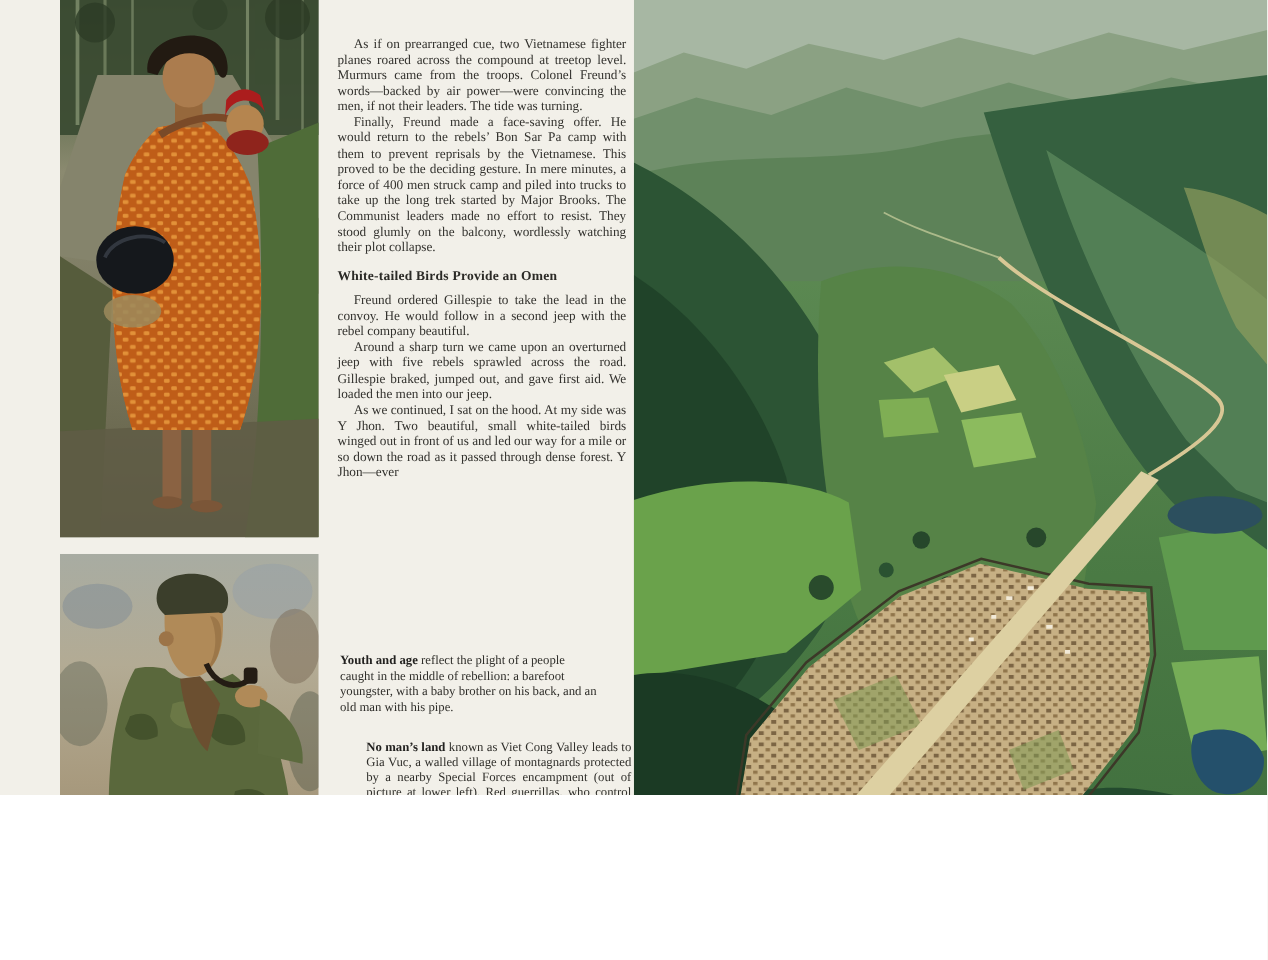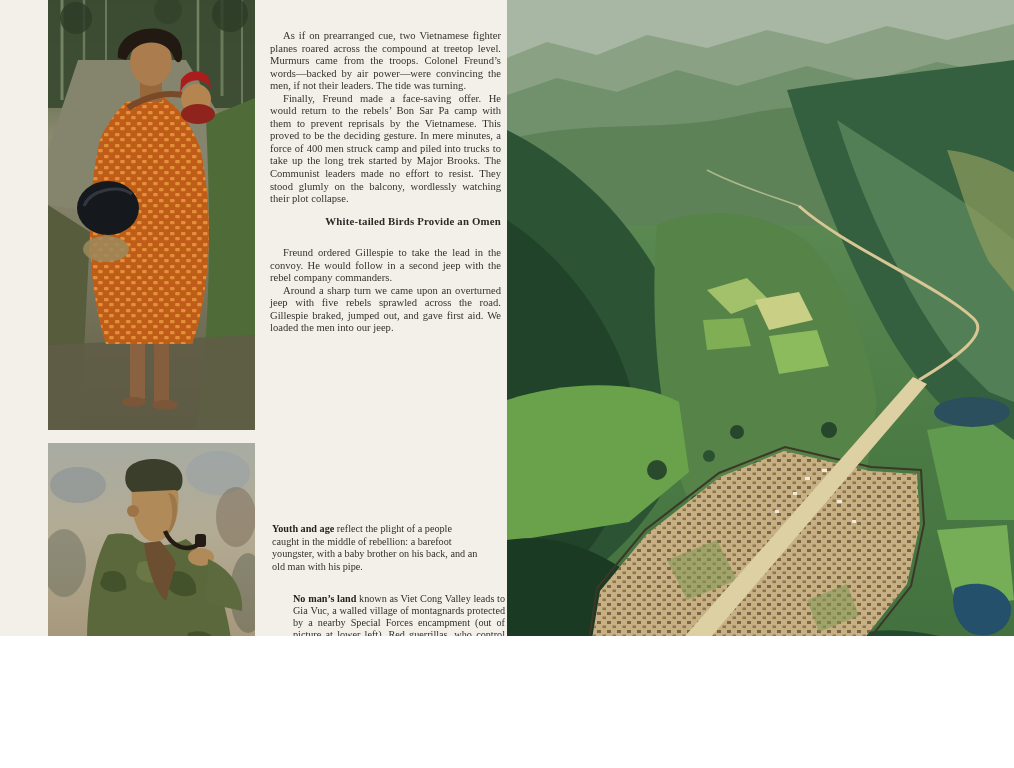--- a/index.html
+++ b/index.html
@@ -13,21 +13,21 @@
   #aerial{left:507px;top:0;width:507px;height:768px;}
   .photo svg{display:block;width:100%;height:100%;}
 
   #article{
     position:absolute;left:270px;top:30px;width:231px;
     font-size:10.6px;line-height:12.55px;color:#33322e;
     text-align:justify;
   }
   #article p{margin:0;text-indent:13px;}
   #article h3{
-    margin:9px 0 20px;text-align:right;font-size:10.8px;
+    margin:9px 0 8px;text-align:left;font-size:10.8px;
     font-weight:bold;color:#2b2a26;letter-spacing:.2px;
   }
   .caption{position:absolute;color:#302f2b;font-size:10.2px;}
   #caption-youth{left:272px;top:523px;width:208px;line-height:12.6px;}
   #caption-nml{left:293px;top:593px;width:212px;line-height:11.95px;text-align:justify;font-family:Liberation Serif, serif;}
   .caption b{color:#232220;}
   .caption p{margin:0;}
   #caption-nml p + p{text-indent:11px;}
 
   #page-number{
@@ -134,22 +134,23 @@
         <path d="M118,252 C150,240 182,248 198,268 L192,296 L118,292 Z" fill="#9c7848"></path>
       </g>
       <rect y="282" width="207" height="14" fill="#7b7258" opacity=".6"></rect>
     </svg>
   </div>
 
   <div id="article">
     <p>As if on prearranged cue, two Vietnamese fighter planes roared across the compound at treetop level. Murmurs came from the troops. Colonel Freund’s words—backed by air power—were convincing the men, if not their leaders. The tide was turning.</p>
     <p>Finally, Freund made a face-saving offer. He would return to the rebels’ Bon Sar Pa camp with them to prevent reprisals by the Vietnamese. This proved to be the deciding gesture. In mere minutes, a force of 400 men struck camp and piled into trucks to take up the long trek started by Major Brooks. The Communist leaders made no effort to resist. They stood glumly on the balcony, wordlessly watching their plot collapse.</p>
     <h3>White-tailed Birds Provide an Omen</h3>
-    <p>Freund ordered Gillespie to take the lead in the convoy. He would follow in a second jeep with the rebel company commanders.</p>
+    <p>Freund ordered Gillespie to take the lead in the convoy. He would follow in a second jeep with the rebel company beautiful.</p>
     <p>Around a sharp turn we came upon an overturned jeep with five rebels sprawled across the road. Gillespie braked, jumped out, and gave first aid. We loaded the men into our jeep.</p>
+    <p>As we continued, I sat on the hood. At my side was Y Jhon. Two beautiful, small white-tailed birds winged out in front of us and led our way for a mile or so down the road as it passed through dense forest. Y Jhon—ever</p>
   </div>
 
   <div id="caption-youth" class="caption">
     <p><b>Youth and age</b><span> reflect the plight of a people caught in the middle of rebellion: a barefoot youngster, with a baby brother on his back, and an old man with his pipe.</span></p>
   </div>
 
   <div id="caption-nml" class="caption">
     <p><b>No man’s land</b><span> known as Viet Cong Valley leads to Gia Vuc, a walled village of montagnards protected by a nearby Special Forces encampment (out of picture at lower left). Red guerrillas, who control the road, so harass convoys that only five have managed to get through in the past five months—and they suffered 10 percent casualties.</span></p>
   </div>
 

